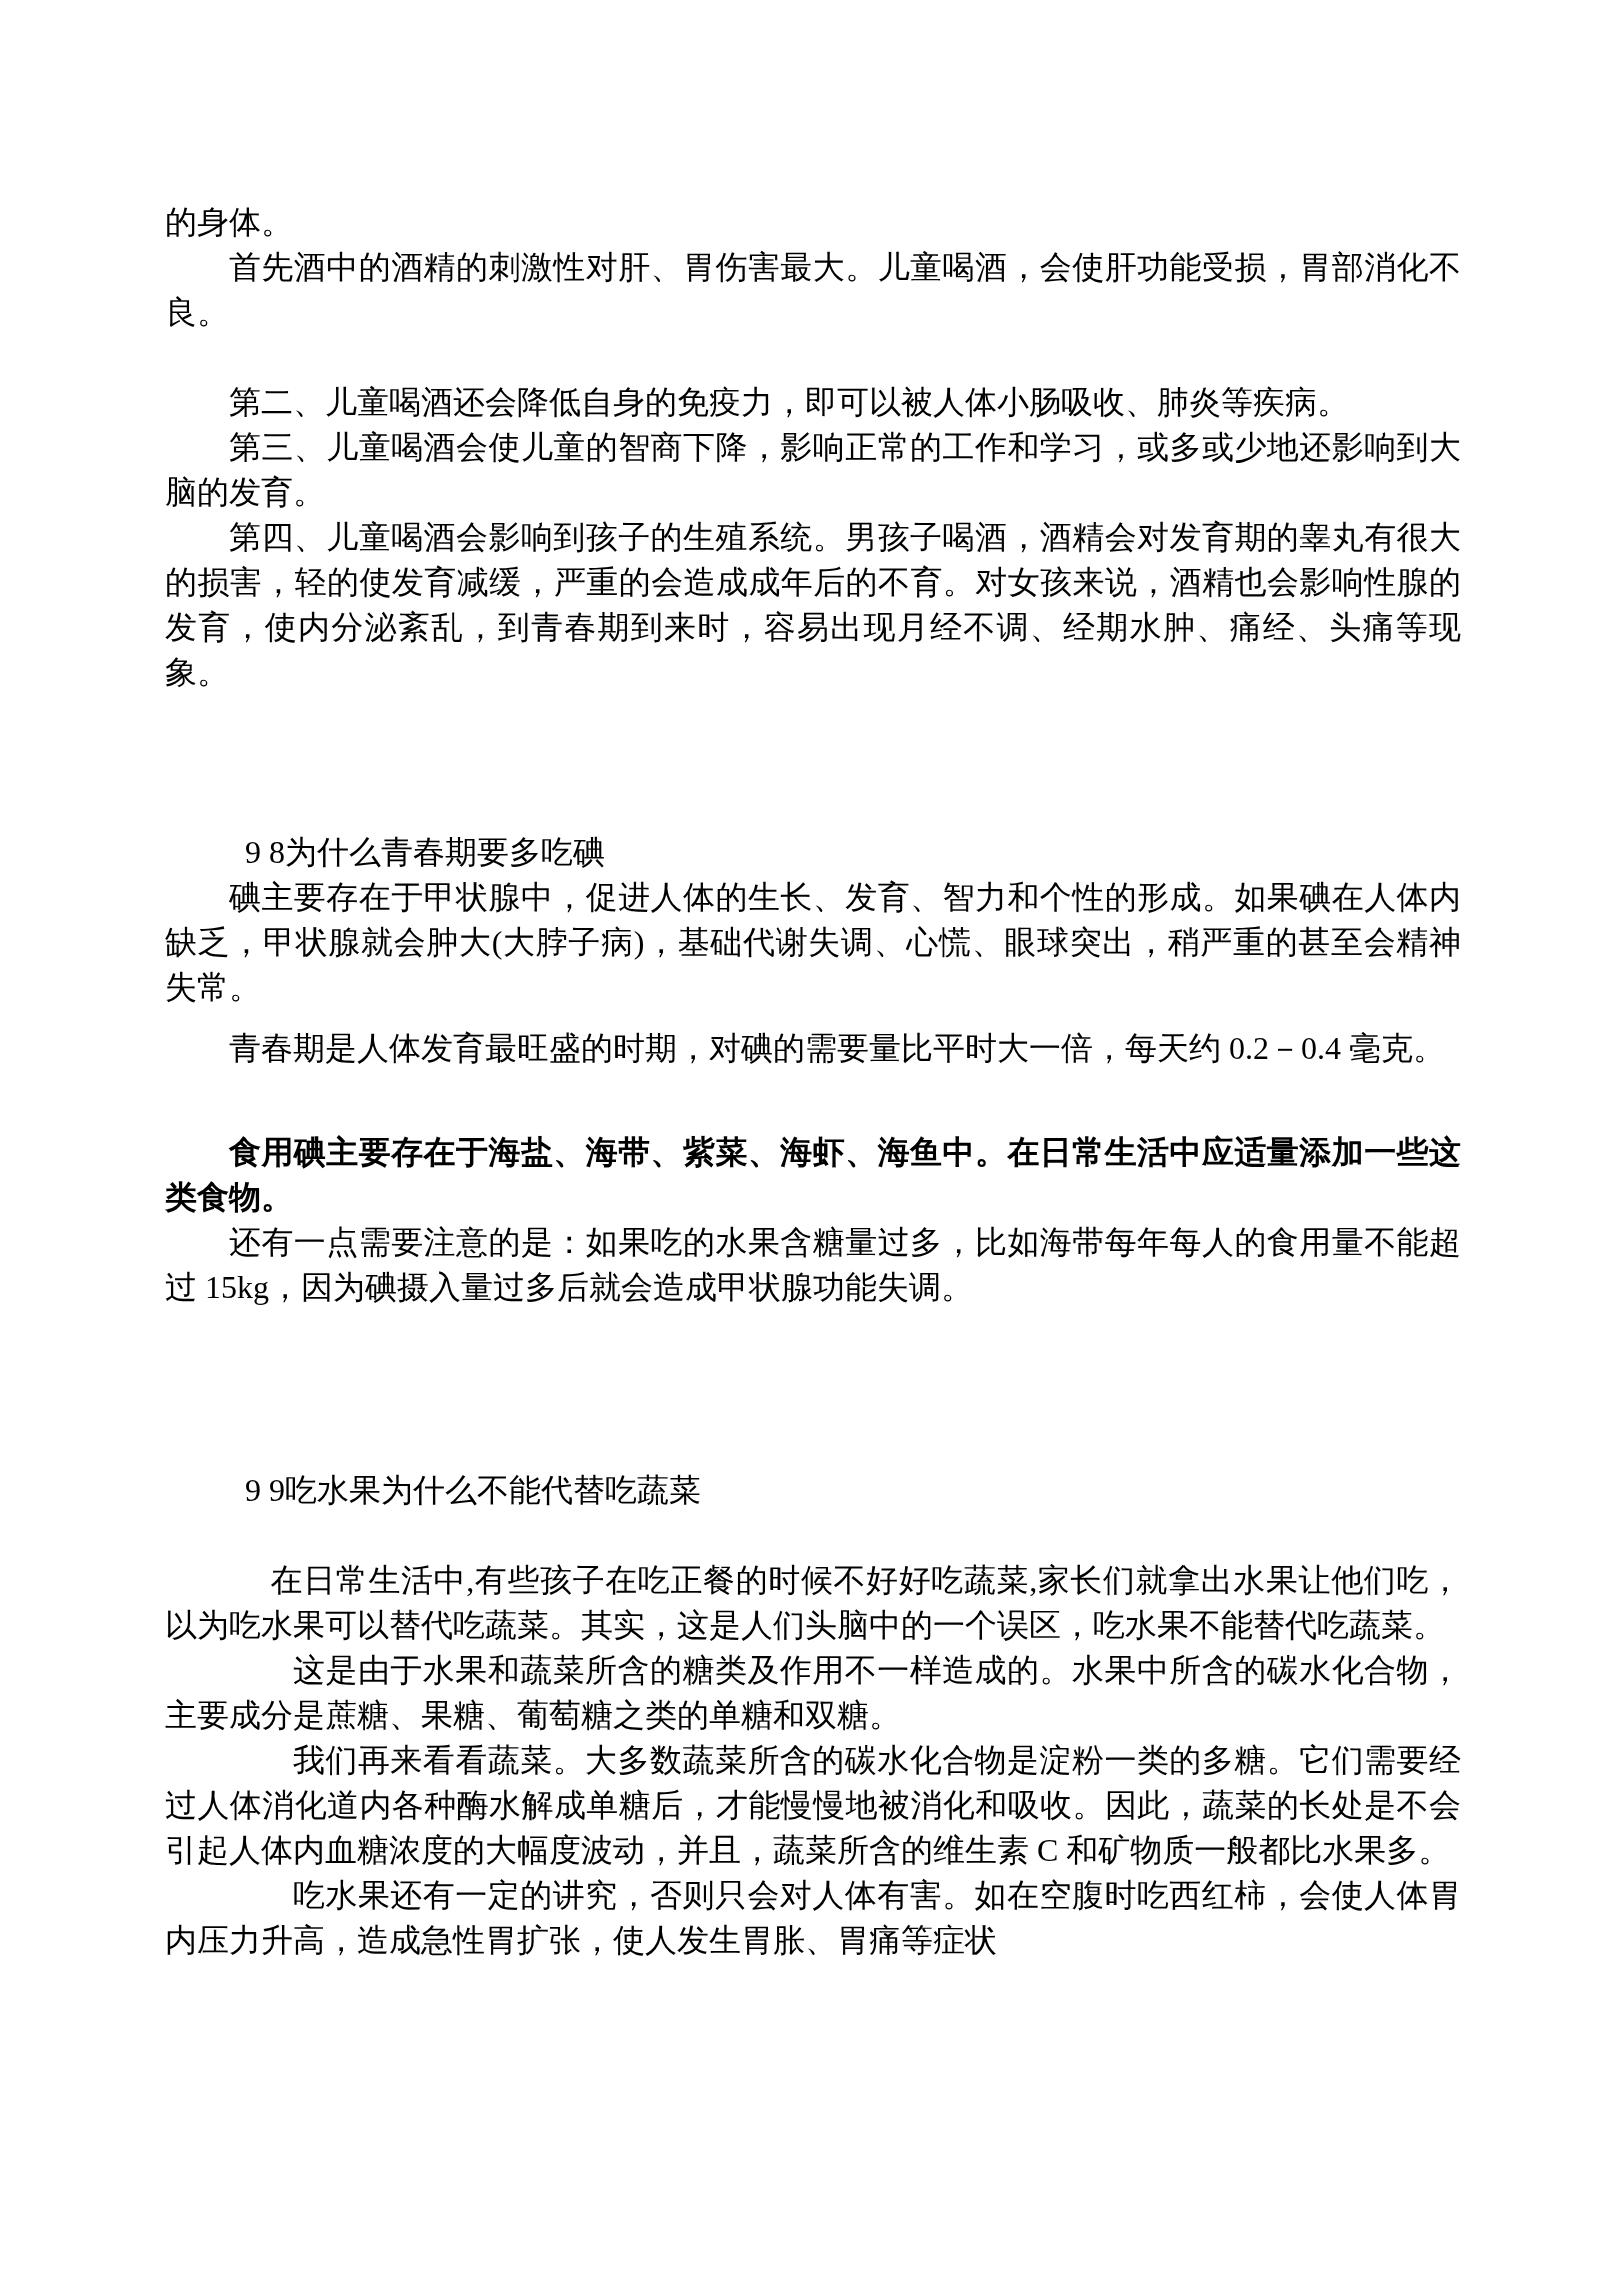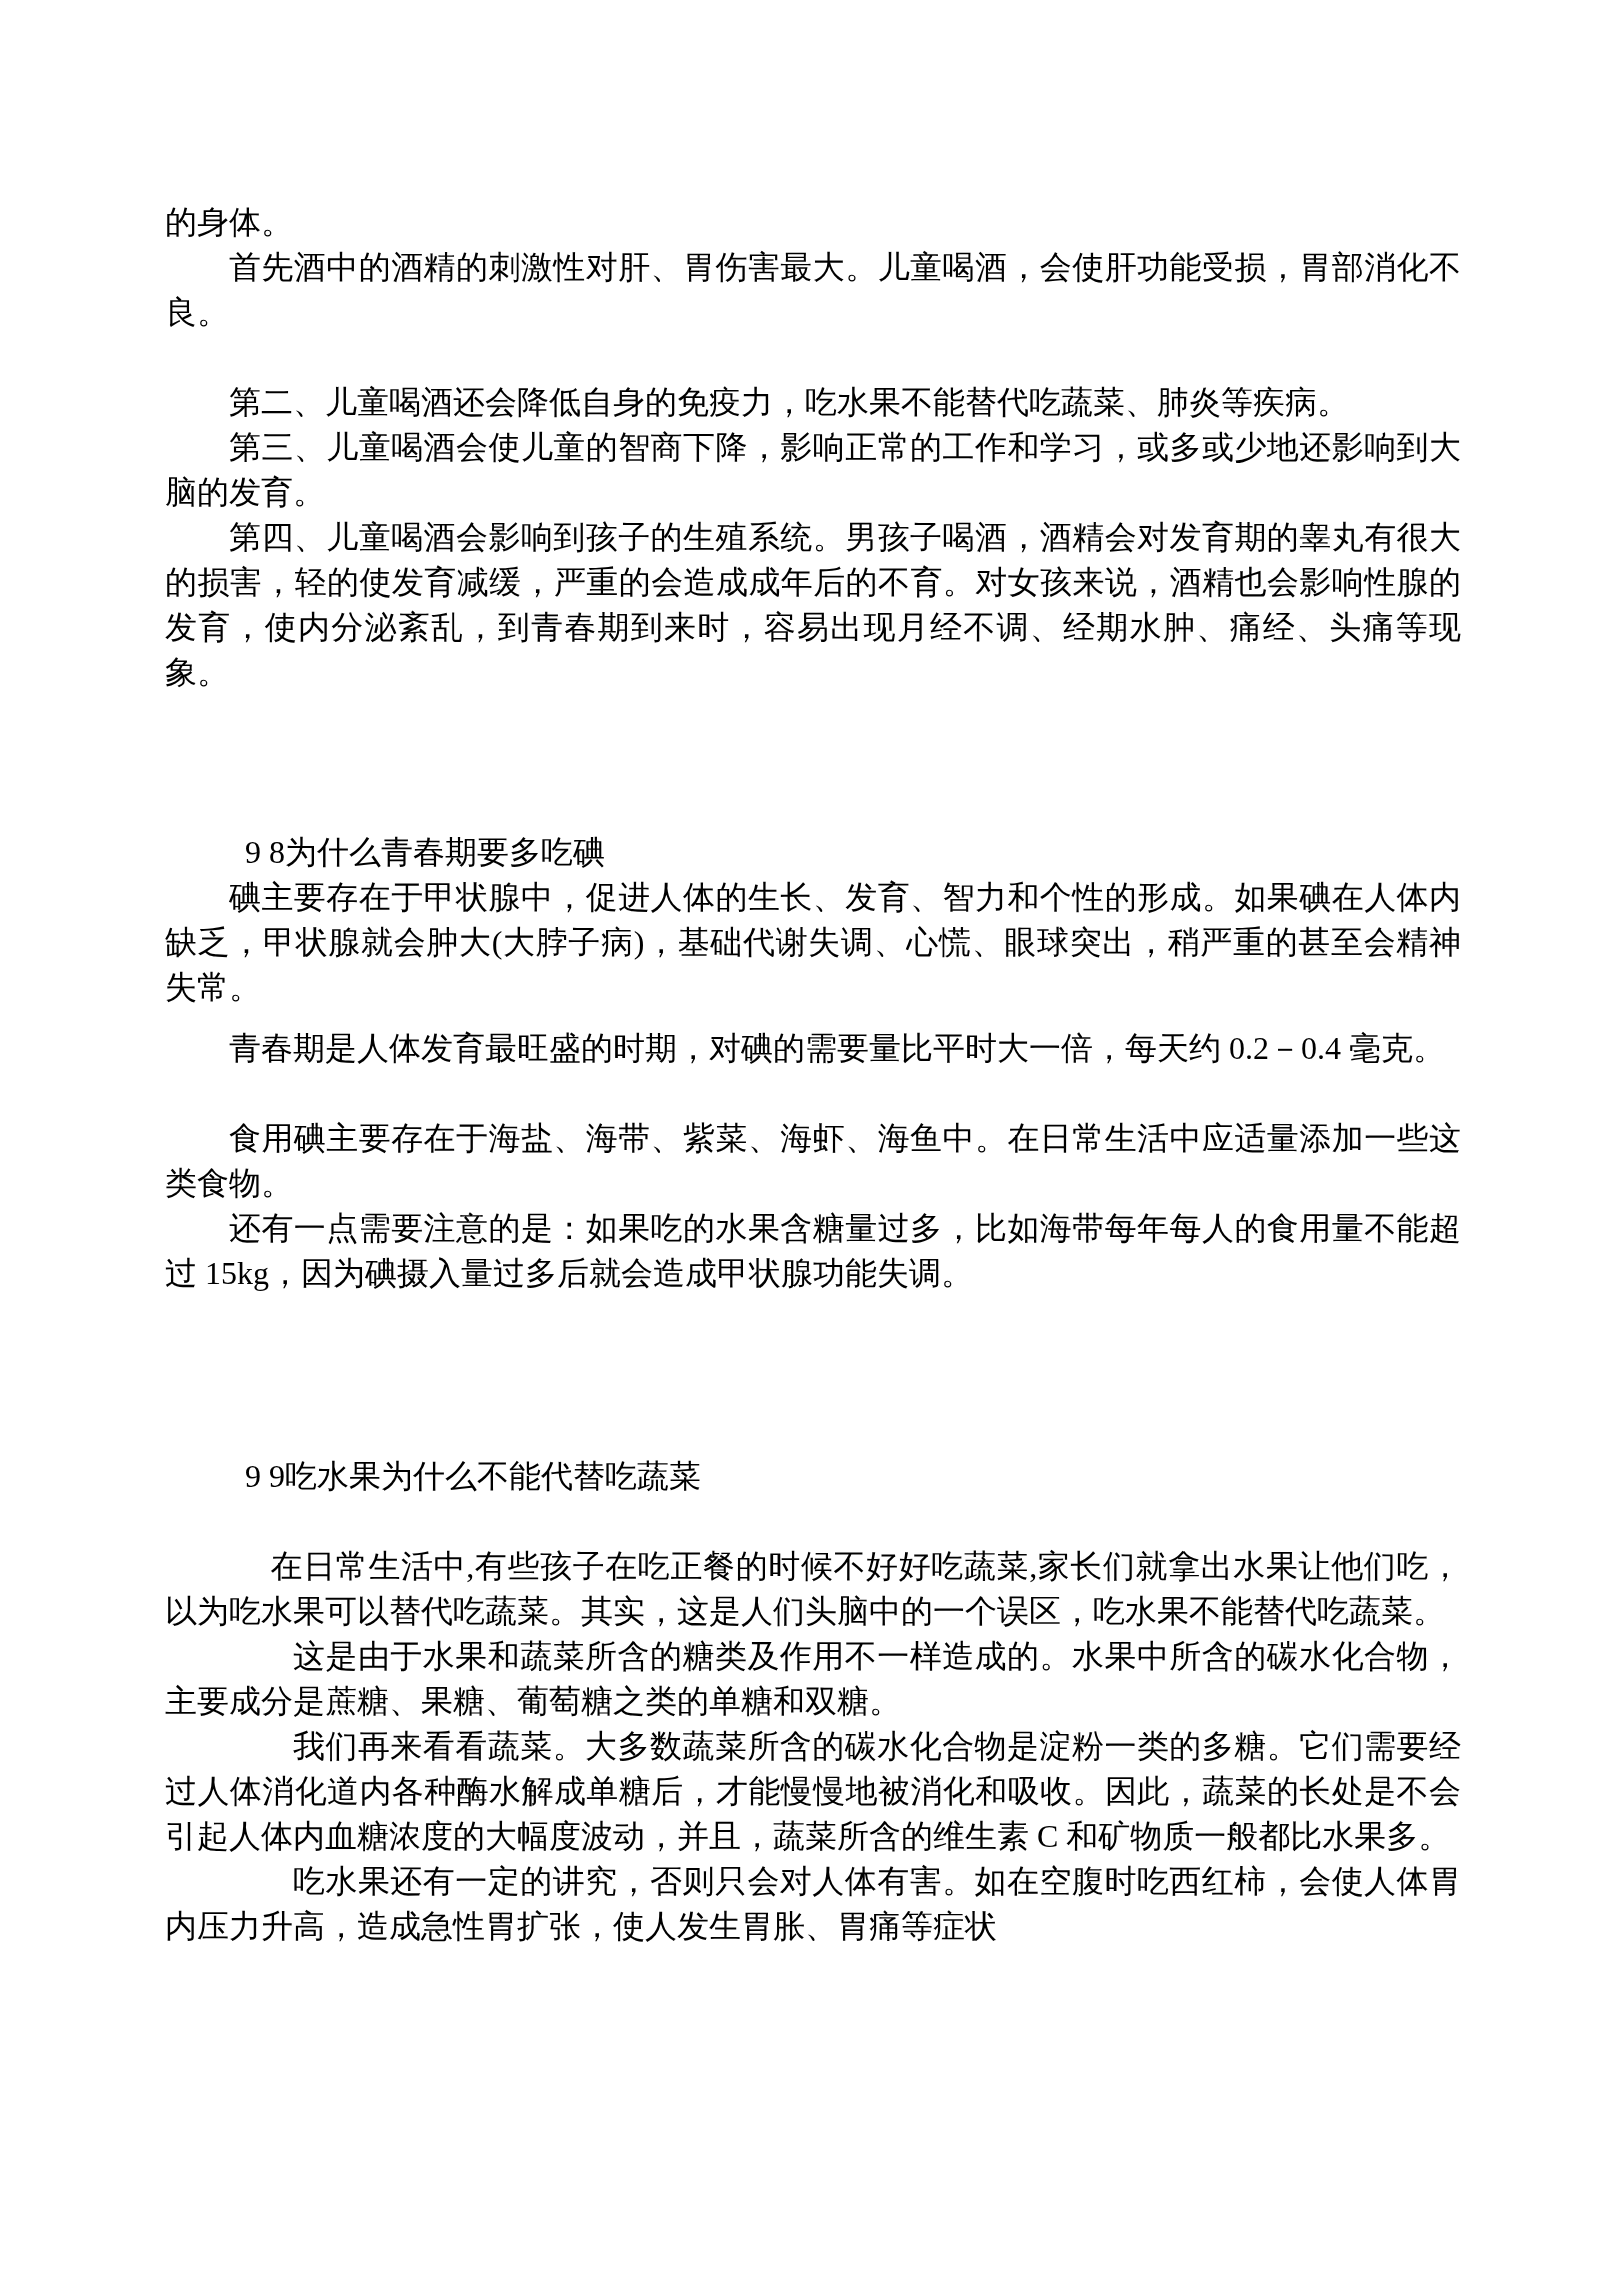--- a/index.html
+++ b/index.html
@@ -24,27 +24,27 @@
   .doc p{margin:0;padding:0;}
   .doc p.heading{text-align:left;}
 </style>
 </head>
 <body>
 
 <div class="page">
   <div class="doc" id="doc-body">
       <p style="text-indent: 0em; margin-top: 0px;">的身体。</p>
       <p style="text-indent: 2em; margin-top: 0px;">首先酒中的酒精的刺激性对肝、胃伤害最大。儿童喝酒，会使肝功能受损，胃部消化不良。</p>
-      <p style="text-indent: 2em; margin-top: 45px;">第二、儿童喝酒还会降低自身的免疫力，吃水果不能替代吃蔬菜、肺炎等疾病。</p>
+      <p style="text-indent: 2em; margin-top: 45px;">第二、儿童喝酒还会降低自身的免疫力，即可以被人体小肠吸收、肺炎等疾病。</p>
       <p style="text-indent: 2em; margin-top: 0px;">第三、儿童喝酒会使儿童的智商下降，影响正常的工作和学习，或多或少地还影响到大脑的发育。</p>
       <p style="text-indent: 2em; margin-top: 0px;">第四、儿童喝酒会影响到孩子的生殖系统。男孩子喝酒，酒精会对发育期的睾丸有很大的损害，轻的使发育减缓，严重的会造成成年后的不育。对女孩来说，酒精也会影响性腺的发育，使内分泌紊乱，到青春期到来时，容易出现月经不调、经期水肿、痛经、头痛等现象。</p>
       <p class="heading" style="text-indent: 2.5em; margin-top: 135px;">9 8为什么青春期要多吃碘</p>
       <p style="text-indent: 2em; margin-top: 0px;">碘主要存在于甲状腺中，促进人体的生长、发育、智力和个性的形成。如果碘在人体内缺乏，甲状腺就会肿大(大脖子病)，基础代谢失调、心慌、眼球突出，稍严重的甚至会精神失常。</p>
       <p style="text-indent: 2em; margin-top: 16px;">青春期是人体发育最旺盛的时期，对碘的需要量比平时大一倍，每天约 0.2－0.4 毫克。</p>
-      <p style="text-indent: 2em; margin-top: 45px;">食用碘主要存在于海盐、海带、紫菜、海虾、海鱼中。在日常生活中应适量添加一些这类食物。</p>
+      <p style="text-indent: 2em; margin-top: 59px; font-weight: bold;">食用碘主要存在于海盐、海带、紫菜、海虾、海鱼中。在日常生活中应适量添加一些这类食物。</p>
       <p style="text-indent: 2em; margin-top: 0px;">还有一点需要注意的是：如果吃的水果含糖量过多，比如海带每年每人的食用量不能超过 15kg，因为碘摄入量过多后就会造成甲状腺功能失调。</p>
       <p class="heading" style="text-indent: 2.5em; margin-top: 158px;">9 9吃水果为什么不能代替吃蔬菜</p>
       <p style="text-indent: 3.3em; margin-top: 45px;">在日常生活中,有些孩子在吃正餐的时候不好好吃蔬菜,家长们就拿出水果让他们吃，以为吃水果可以替代吃蔬菜。其实，这是人们头脑中的一个误区，吃水果不能替代吃蔬菜。</p>
       <p style="text-indent: 4em; margin-top: 0px;">这是由于水果和蔬菜所含的糖类及作用不一样造成的。水果中所含的碳水化合物，主要成分是蔗糖、果糖、葡萄糖之类的单糖和双糖。</p>
       <p style="text-indent: 4em; margin-top: 0px;">我们再来看看蔬菜。大多数蔬菜所含的碳水化合物是淀粉一类的多糖。它们需要经过人体消化道内各种酶水解成单糖后，才能慢慢地被消化和吸收。因此，蔬菜的长处是不会引起人体内血糖浓度的大幅度波动，并且，蔬菜所含的维生素 C 和矿物质一般都比水果多。</p>
       <p style="text-indent: 4em; margin-top: 0px;">吃水果还有一定的讲究，否则只会对人体有害。如在空腹时吃西红柿，会使人体胃内压力升高，造成急性胃扩张，使人发生胃胀、胃痛等症状</p>
     </div>
 </div>
 
 

